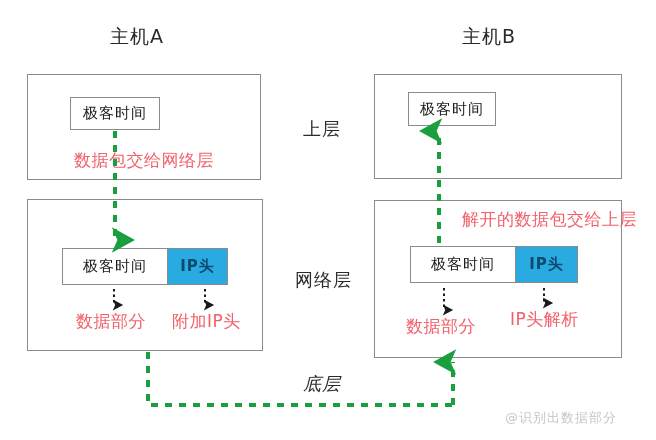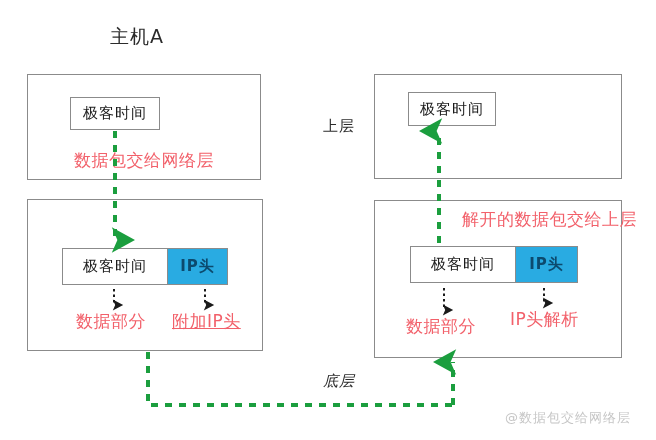--- a/index.html
+++ b/index.html
@@ -34,25 +34,24 @@
     background: #ffffff;
     box-sizing: border-box;
   }
   #box-a-upper { left: 27px;  top: 74px;  width: 234px; height: 106px; }
   #box-a-net   { left: 27px;  top: 199px; width: 236px; height: 152px; }
   #box-b-upper { left: 374px; top: 74px;  width: 248px; height: 105px; }
   #box-b-net   { left: 374px; top: 200px; width: 248px; height: 158px; }
 
   .center-label {
     position: absolute;
-    font-size: 15px;
+    font-size: 18px;
     color: #2b2b2b;
     white-space: nowrap;
     letter-spacing: 1px;
-    margin-left: 20px;
   }
   #label-upper  { left: 303px; top: 117px; }
   #label-net    { left: 295px; top: 268px; }
   #label-bottom { left: 303px; top: 372px; font-style: italic; }
 
   
   .data-box {
     position: absolute;
     border: 1.4px solid #8b8b8b;
     background: #ffffff;
@@ -113,21 +112,21 @@
     font-size: 17px;
     color: #F2606A;
     white-space: nowrap;
     letter-spacing: 0.5px;
     line-height: 17px;
   }
   .note.center { text-align: left; }
 
   #note-a-handoff  { left: 74px;  top: 152px; }
   #note-a-data     { left: 76px;  top: 313px; }
-  #note-a-ip       { left: 172px; top: 313px; text-decoration: underline; }
+  #note-a-ip       { left: 172px; top: 313px; }
   #note-b-handoff  { left: 426px; top: 211px; margin-left: 36px; }
   #note-b-data     { left: 406px; top: 318px; }
   #note-b-ip       { left: 510px; top: 311px; }
 
   svg.overlay {
     position: absolute;
     left: 0; top: 0;
     width: 656px;
     height: 440px;
     pointer-events: none;
@@ -141,27 +140,29 @@
     white-space: nowrap;
     letter-spacing: 1px;
   }
 </style>
 </head>
 <body>
 
 <div id="canvas">
 
   <div class="host-title" id="host-a-title">主机A</div>
+  <div class="host-title" id="host-b-title">主机B</div>
 
   <div class="layer-box" id="box-a-upper"></div>
   <div class="layer-box" id="box-a-net"></div>
   <div class="layer-box" id="box-b-upper"></div>
   <div class="layer-box" id="box-b-net"></div>
 
   <div class="center-label" id="label-upper">上层</div>
+  <div class="center-label" id="label-net">网络层</div>
   <div class="center-label" id="label-bottom">底层</div>
 
   <div class="data-box" id="payload-a">极客时间</div>
 
   <div class="data-box" id="payload-b">极客时间</div>
 
   <div class="packet" id="packet-a">
     <div class="payload">极客时间</div>
     <div class="ipheader">IP头</div>
   </div>
@@ -202,15 +203,15 @@
 
     <line x1="439" y1="243" x2="439" y2="131" stroke="#1B9E3E" stroke-width="4" stroke-dasharray="7,7" marker-end="url(#greenhead-up)"></line>
 
     <line x1="114" y1="289" x2="114" y2="305" stroke="#1a1a1a" stroke-width="2" stroke-dasharray="2.5,3" marker-end="url(#blackhead)"></line>
     <line x1="205" y1="289" x2="205" y2="305" stroke="#1a1a1a" stroke-width="2" stroke-dasharray="2.5,3" marker-end="url(#blackhead)"></line>
 
     <line x1="444" y1="288" x2="444" y2="310" stroke="#1a1a1a" stroke-width="2" stroke-dasharray="2.5,3" marker-end="url(#blackhead)"></line>
     <line x1="544" y1="288" x2="544" y2="303" stroke="#1a1a1a" stroke-width="2" stroke-dasharray="2.5,3" marker-end="url(#blackhead)"></line>
   </svg>
 
-  <div class="watermark">@数据包交给网络层</div>
+  <div class="watermark">@识别出数据部分</div>
 
 </div>
 
 </body></html>

